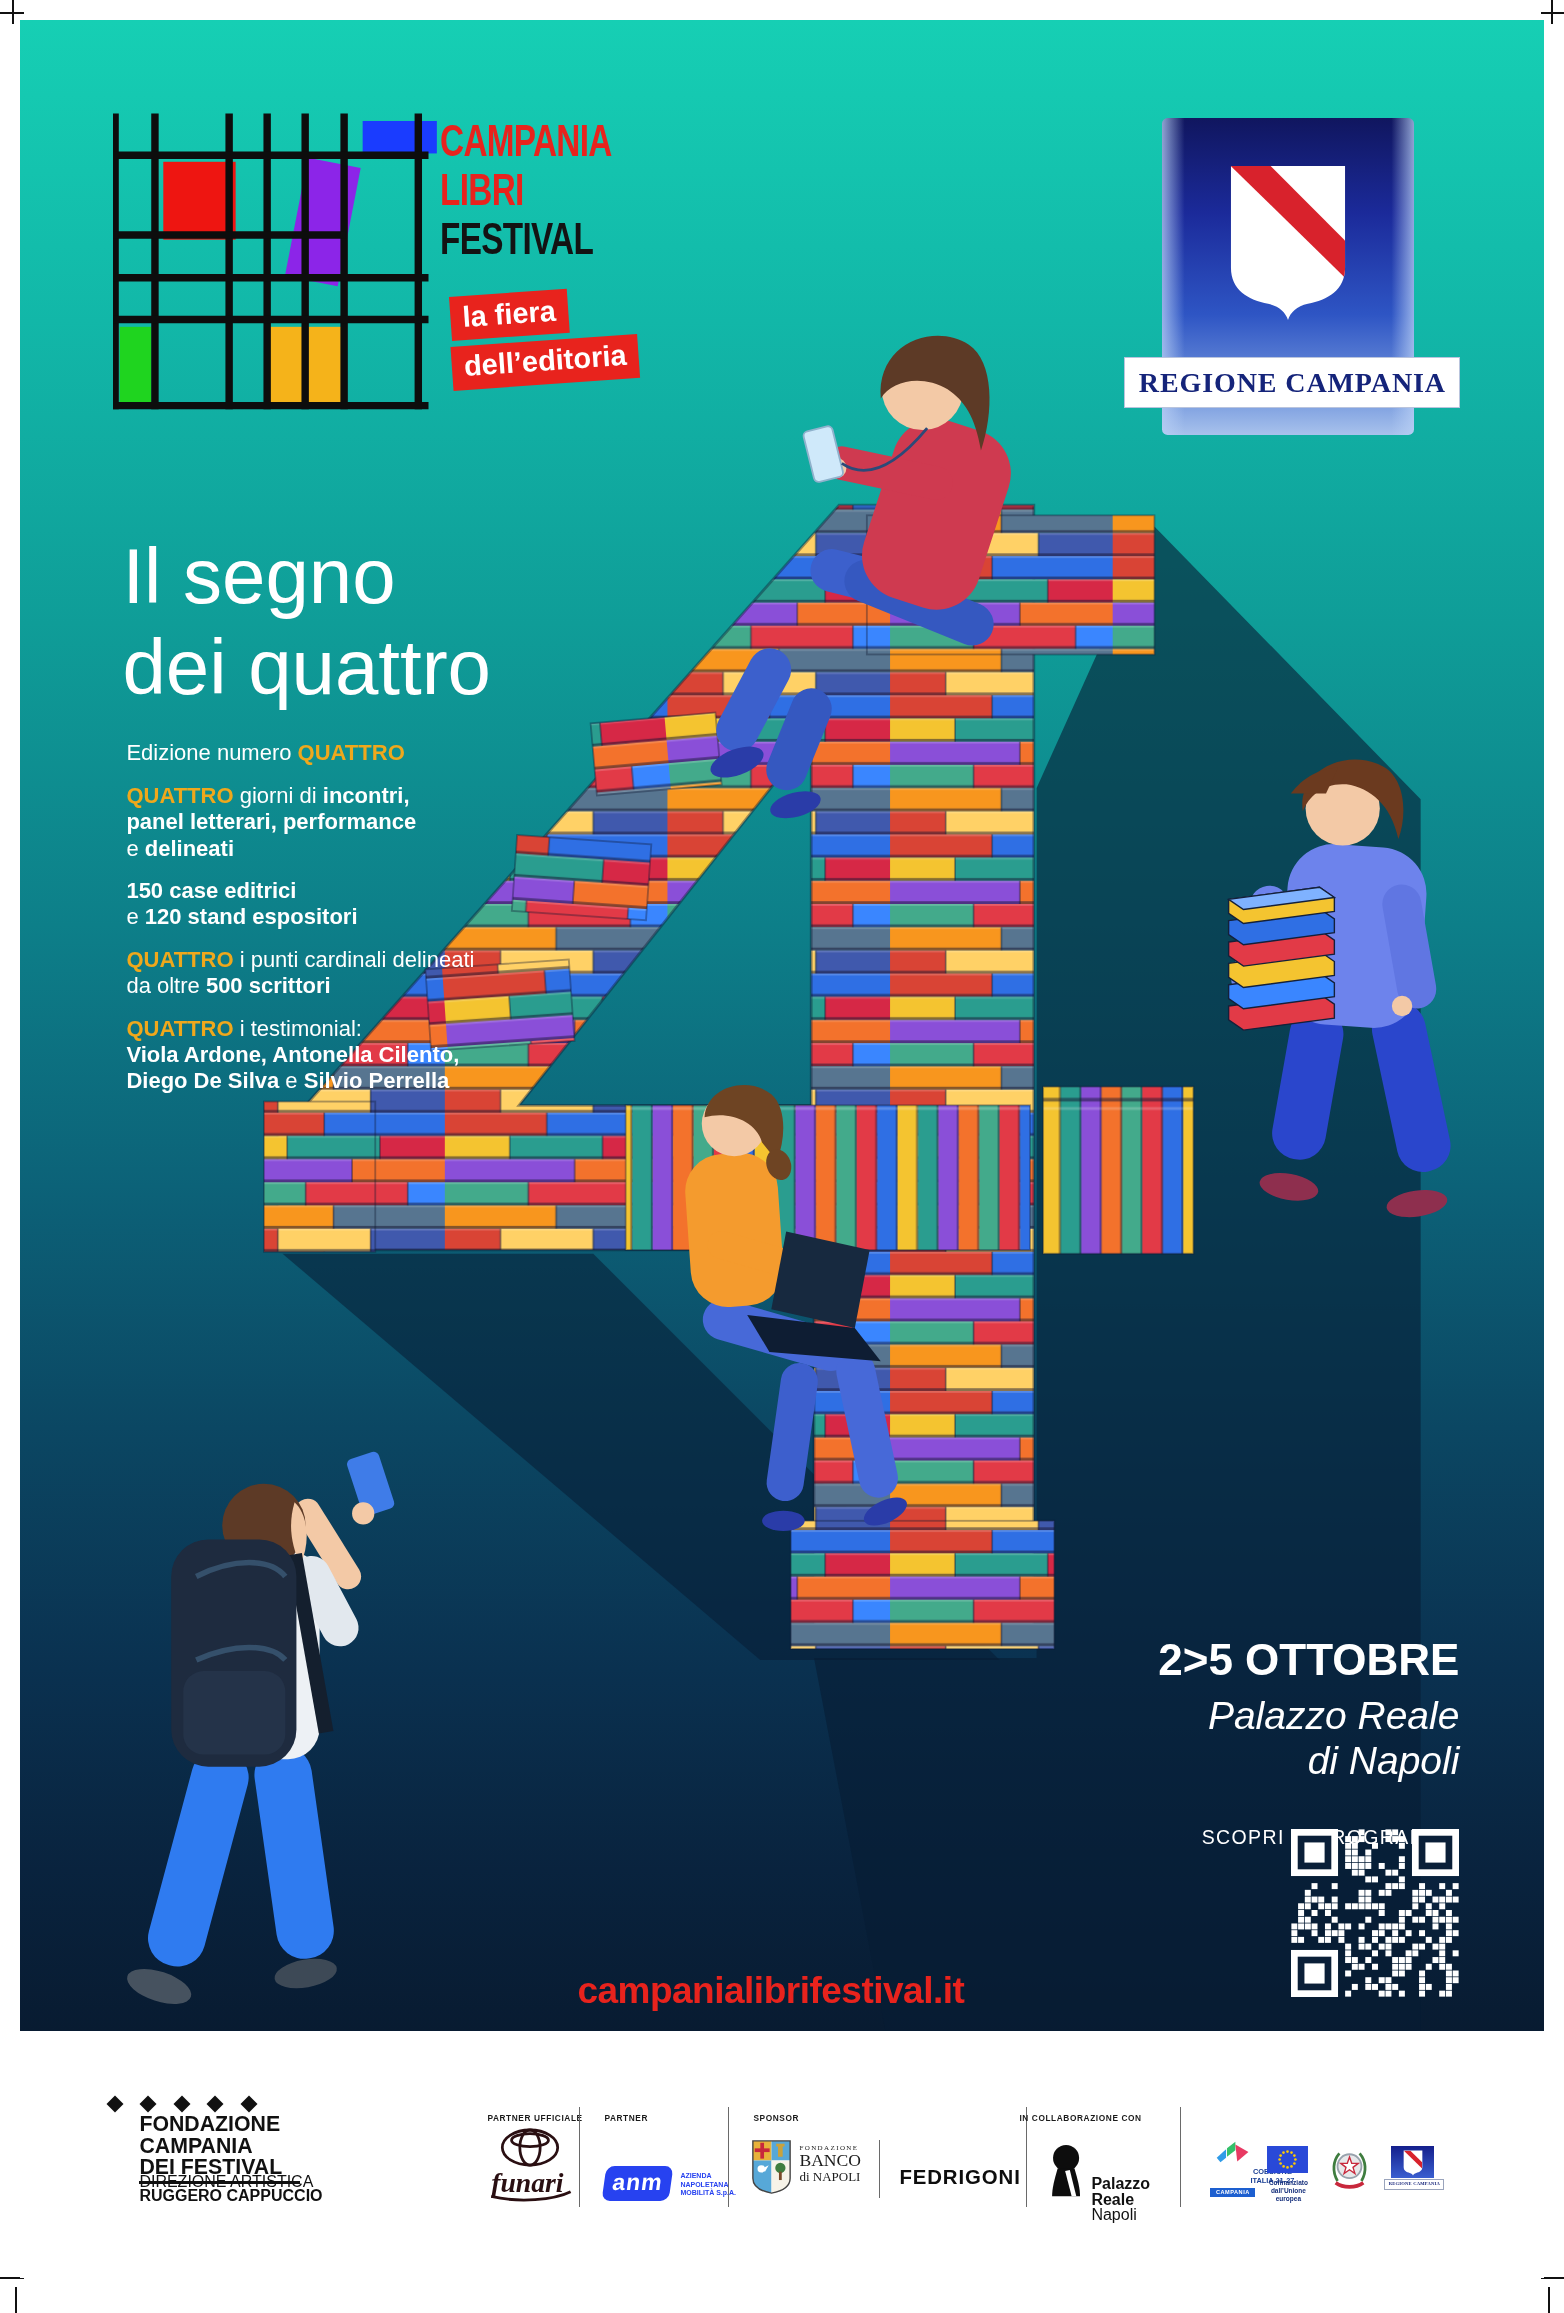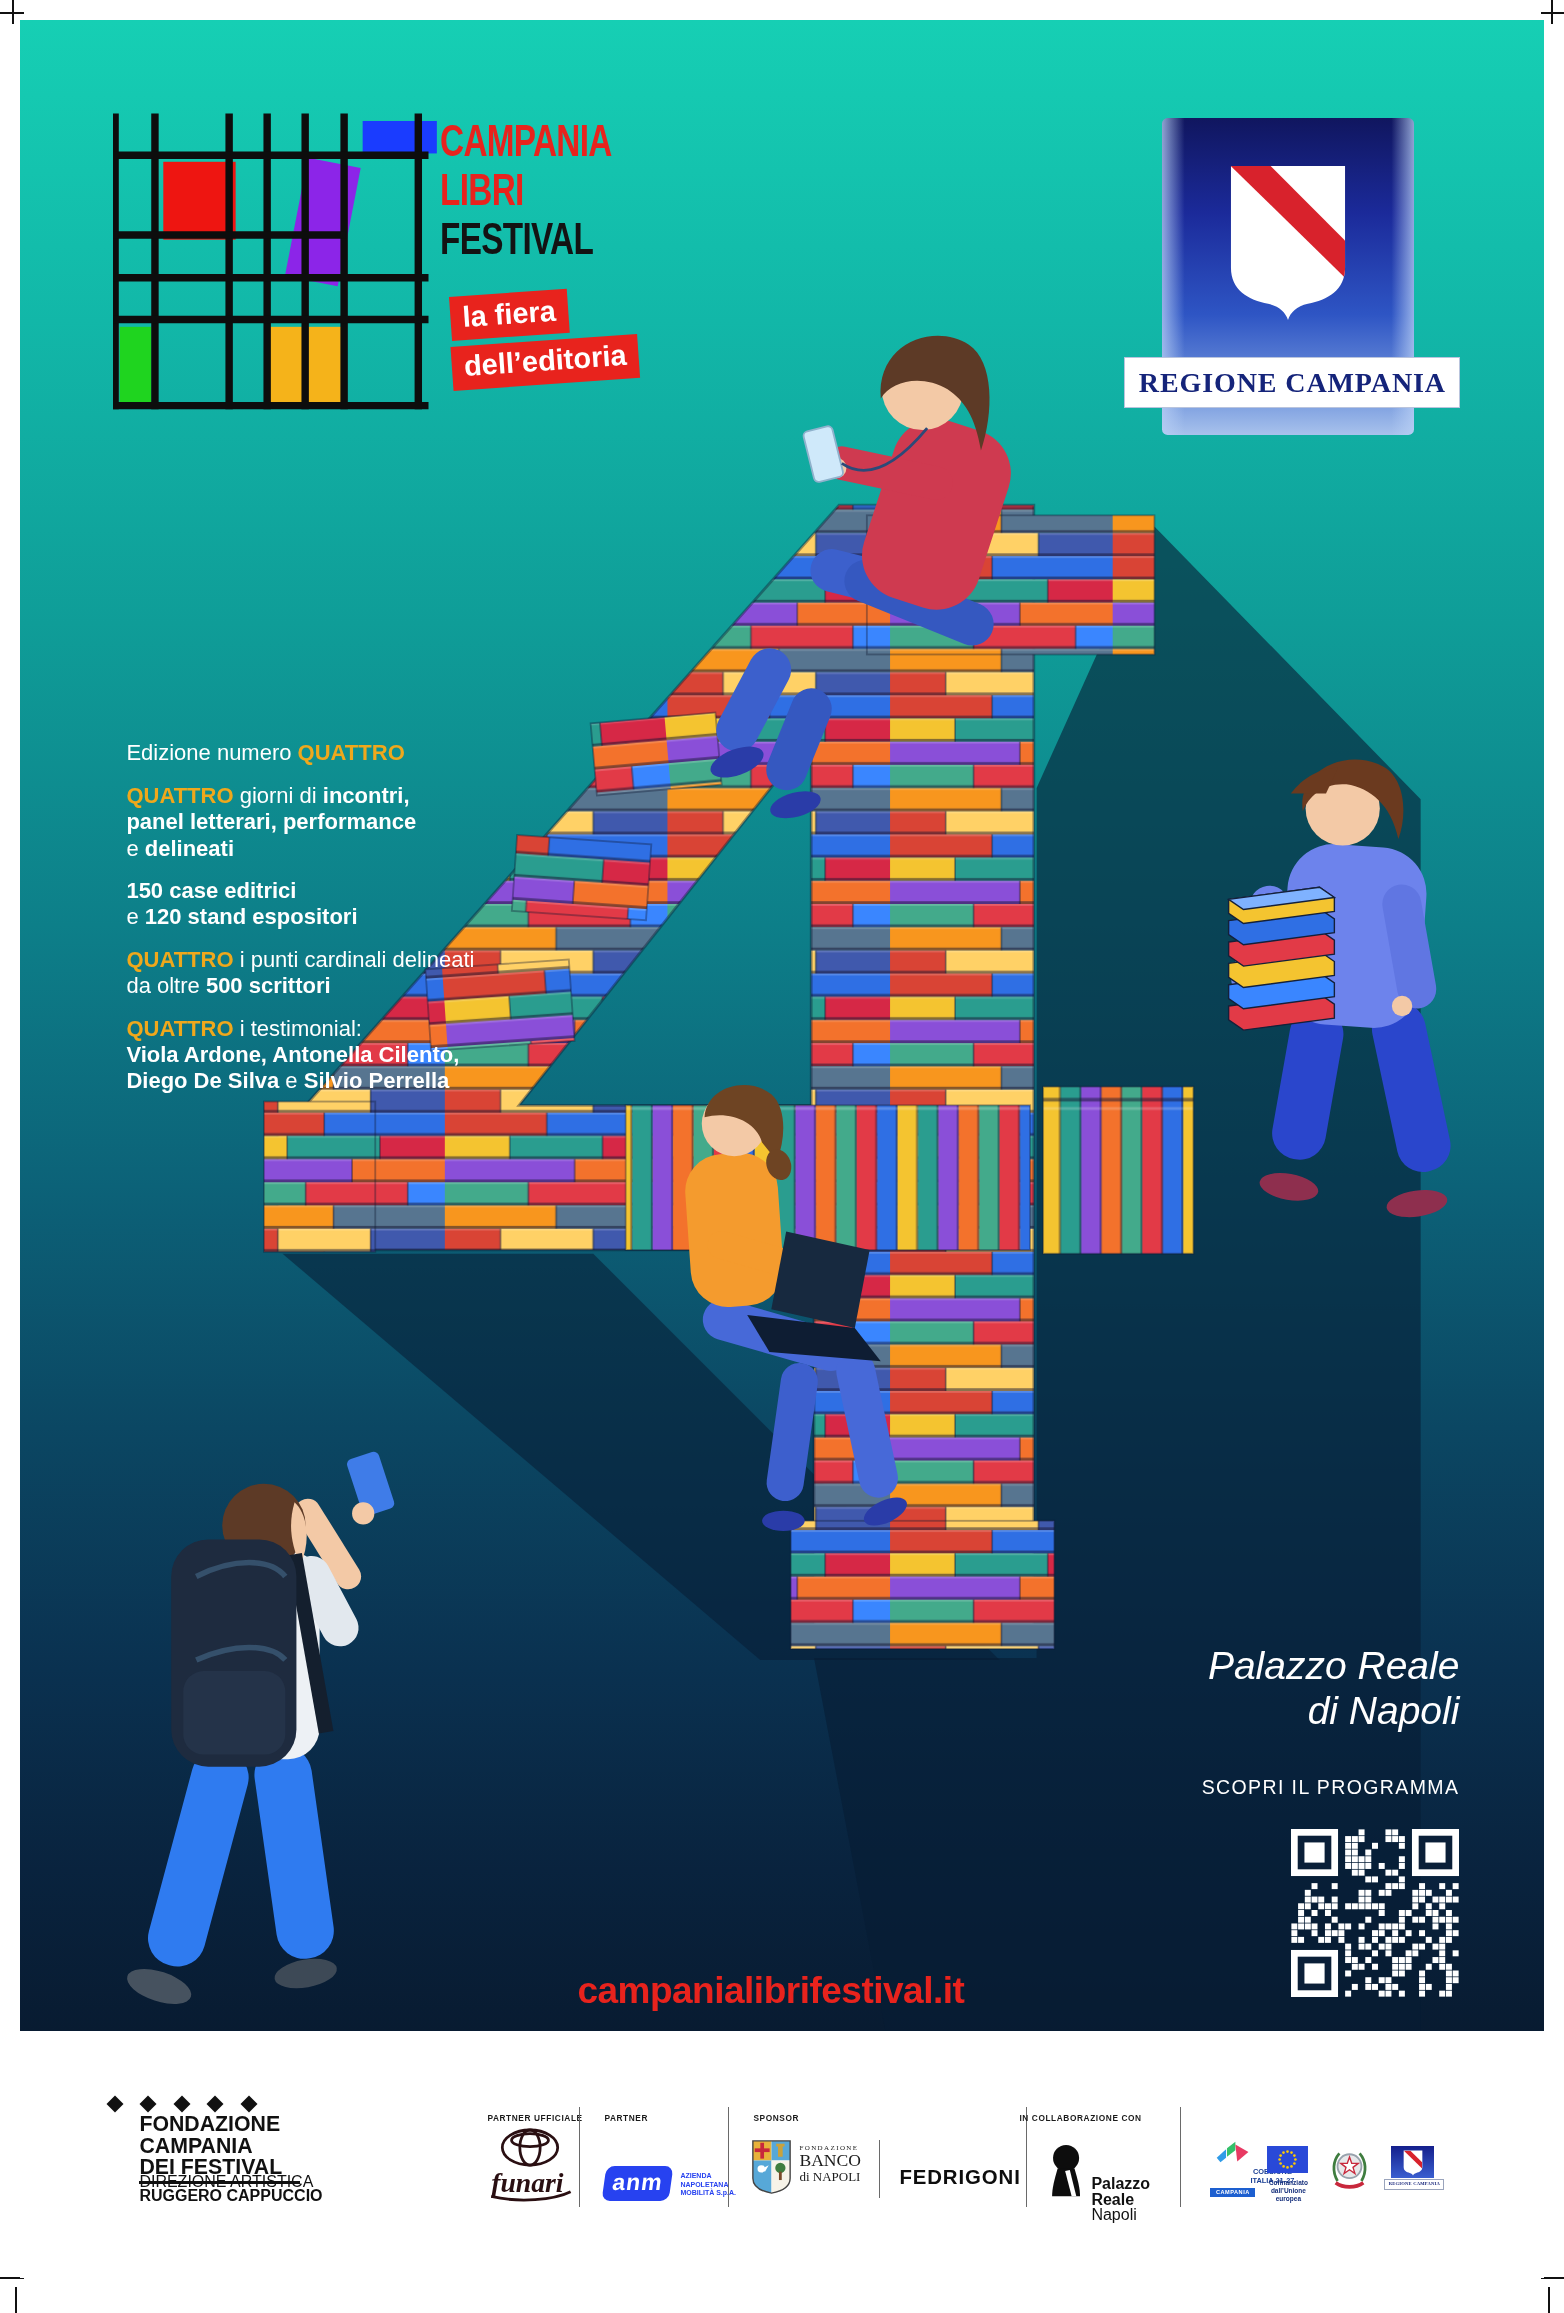--- a/index.html
+++ b/index.html
@@ -287,30 +287,35 @@
               <clipPath id="shieldclip">
                 <path d="M4,2 H96 V84 C96,102 82,110 66,113 C57,115 52,120 50,126 C48,120 43,115 34,113 C18,110 4,102 4,84 Z"></path>
               </clipPath>
             </defs>
           <path d="M4,2 H96 V84 C96,102 82,110 66,113 C57,115 52,120 50,126 C48,120 43,115 34,113 C18,110 4,102 4,84 Z" fill="#ffffff"></path>
           <polygon points="4,2 36,2 96,62 96,92" fill="#d8222c" clip-path="url(#shieldclip)"></polygon>
         </svg>
       </div>
       <div id="regione-banner">REGIONE CAMPANIA</div>
 
+      <div id="hero">
+        <div>Il segno</div>
+        <div>dei quattro</div>
+      </div>
 
       <div id="bodytext">
         <p><span>Edizione numero </span><span class="seg-y">QUATTRO</span></p>
         <p><span class="seg-y">QUATTRO</span><span> giorni di </span><span class="seg-b">incontri,</span><br><span class="seg-b">panel letterari, performance</span><br><span>e </span><span class="seg-b">delineati</span></p>
         <p><span class="seg-b">150 case editrici</span><br><span>e </span><span class="seg-b">120 stand espositori</span></p>
         <p><span class="seg-y">QUATTRO</span><span> i punti cardinali delineati</span><br><span>da oltre </span><span class="seg-b">500 scrittori</span></p>
         <p><span class="seg-y">QUATTRO</span><span> i testimonial:</span><br><span class="seg-b">Viola Ardone, Antonella Cilento,</span><br><span class="seg-b">Diego De Silva</span><span> e </span><span class="seg-b">Silvio Perrella</span></p>
       </div>
 
       <div id="event">
+        <div id="event-date">2&gt;5 OTTOBRE</div>
         <div id="event-venue">
           <div>Palazzo Reale</div>
           <div>di Napoli</div>
         </div>
         <div id="event-cta">SCOPRI IL PROGRAMMA</div>
       </div>
       <svg id="qr" width="168" height="168" viewBox="0 0 181 181">
           <rect x="72.80000000000001" y="0.4" width="6.44" height="6.44" fill="#fff"></rect>
           <rect x="101.76" y="0.4" width="6.44" height="6.44" fill="#fff"></rect>
           <rect x="109.00000000000001" y="0.4" width="6.44" height="6.44" fill="#fff"></rect>

